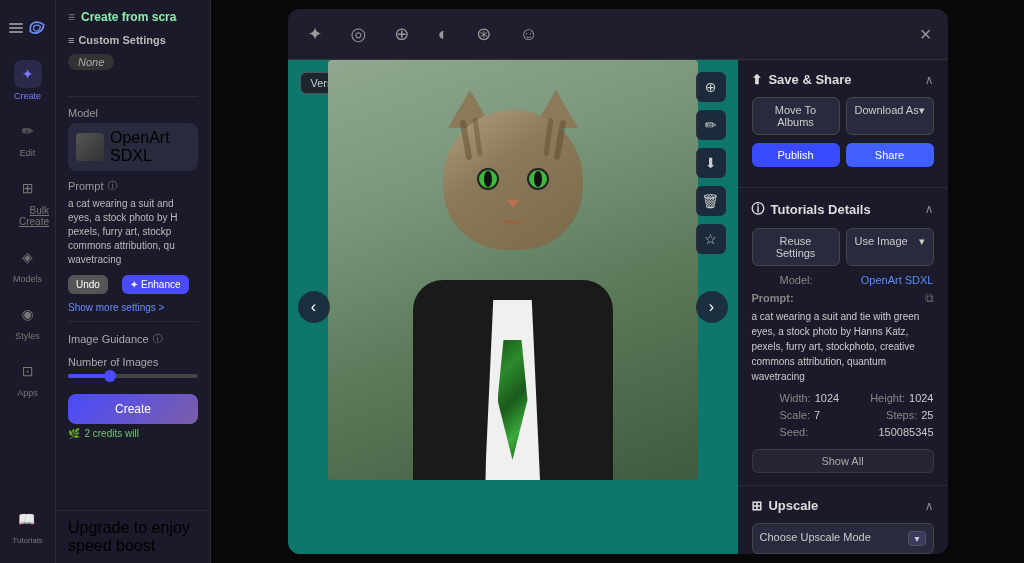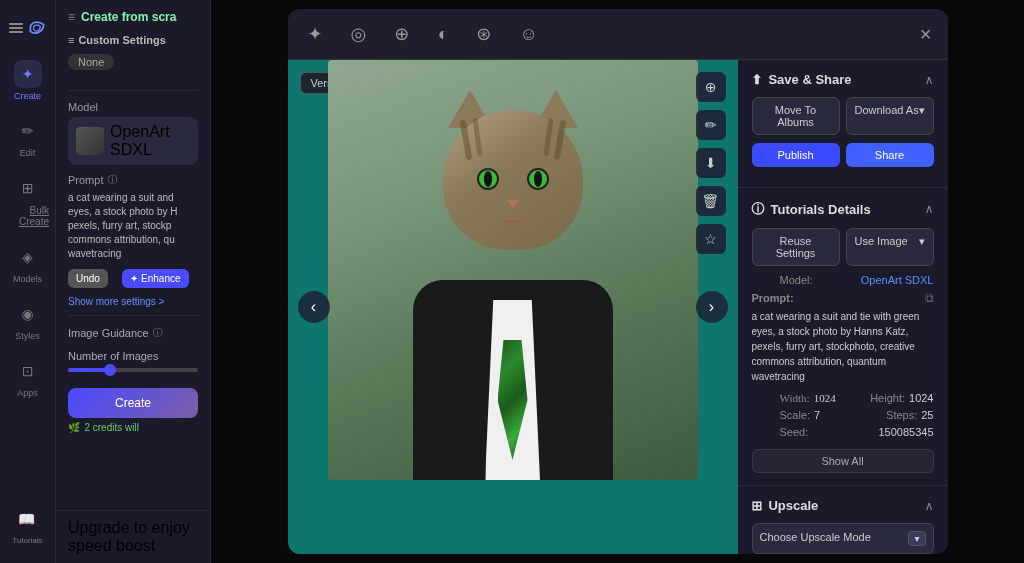--- a/index.html
+++ b/index.html
@@ -671,21 +671,21 @@
     <div style="display:flex;align-items:center;gap:6px;margin-bottom:10px;">
       <span style="color:#777;font-size:12px;">≡</span>
       <span style="color:#86efac;font-size:12px;font-weight:600;">Create from scra</span>
     </div>
 
     <div class="form-section-title">
       <span>≡</span>
       <span>Custom Settings</span>
     </div>
 
-    <div style="margin-bottom:14px;">
+    <div style="margin-bottom:20px;font-style:italic;">
       <span class="tag-none">None</span>
     </div>
 
     <hr class="section-divider">
 
     <div class="section-label">Model</div>
     <div class="model-box">
       <div class="model-thumb"></div>
       <span>OpenArt SDXL</span>
     </div>
@@ -863,21 +863,21 @@
 
             <div class="prompt-section">
               <div class="prompt-header">
                 <span class="prompt-key">Prompt:</span>
                 <span class="copy-icon">⧉</span>
               </div>
               <div class="prompt-body">a cat wearing a suit and tie with green eyes, a stock photo by Hanns Katz, pexels, furry art, stockphoto, creative commons attribution, quantum wavetracing</div>
             </div>
 
             <div class="detail-row">
-              <span style="display:flex;gap:4px;font-family:Liberation Serif, serif;">
+              <span style="display:flex;gap:4px;">
                 <span class="detail-key">Width:</span>
                 <span class="detail-val">1024</span>
               </span>
               <span style="display:flex;gap:4px;">
                 <span class="detail-key">Height:</span>
                 <span class="detail-val">1024</span>
               </span>
             </div>
 
             <div class="detail-row">

